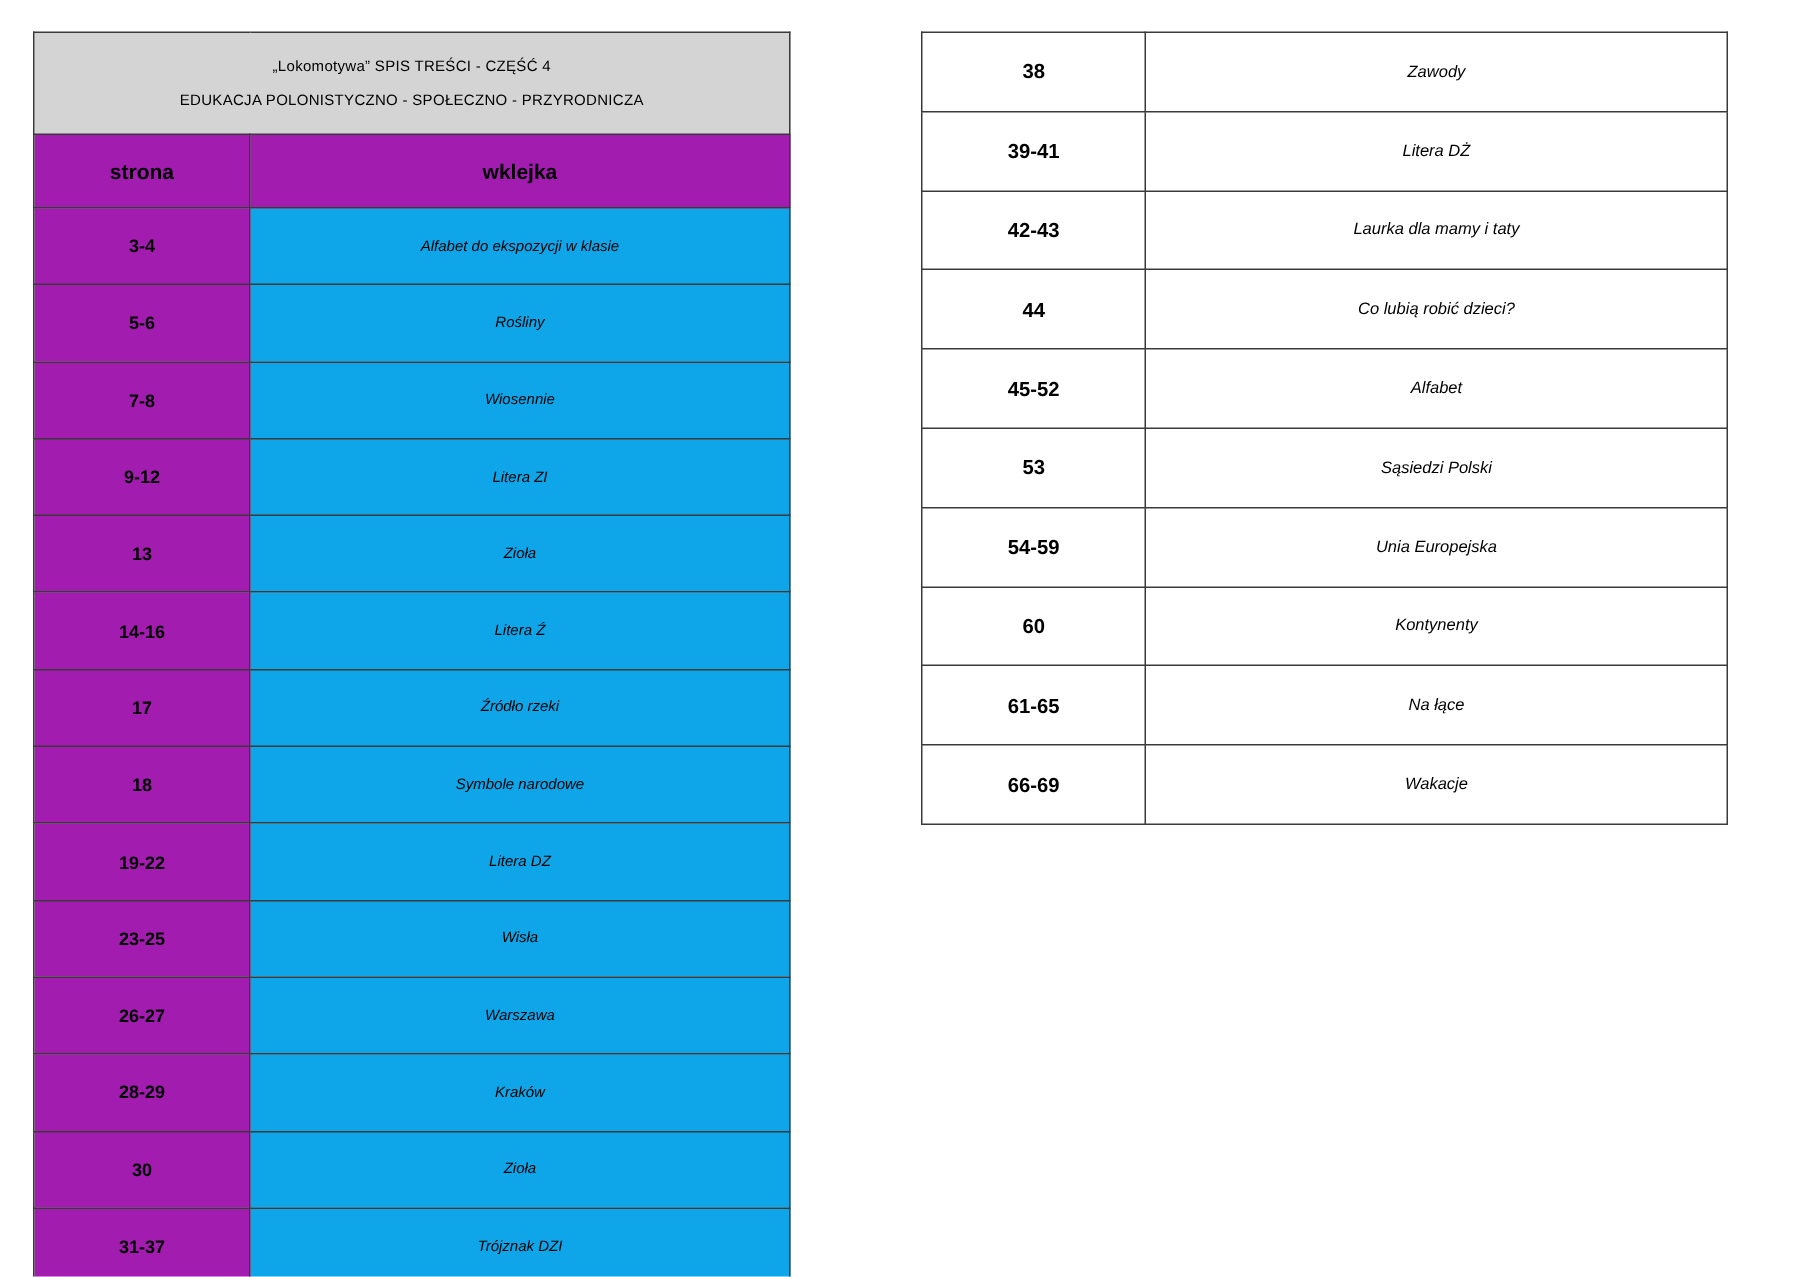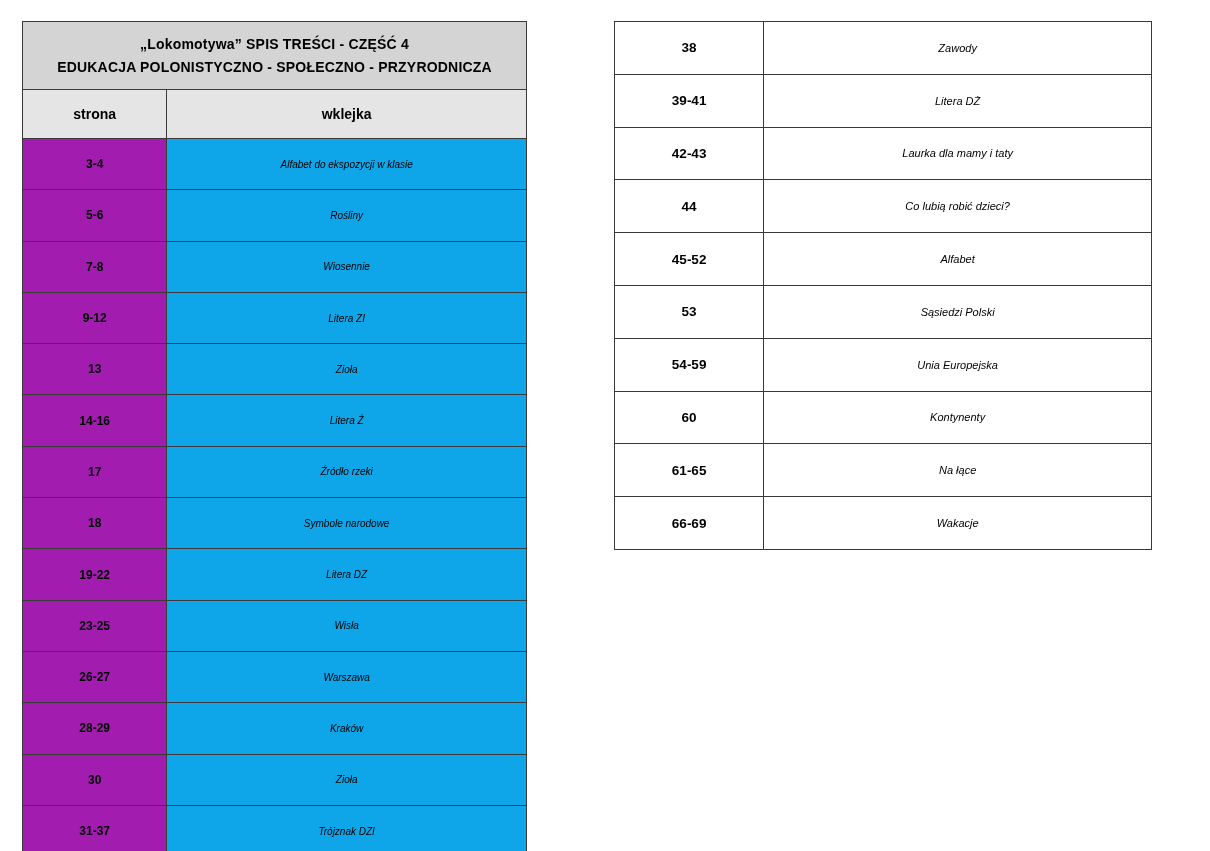--- a/index.html
+++ b/index.html
@@ -38,28 +38,28 @@
   }
 
   .title-cell {
     background: #d4d4d4;
     text-align: center;
     vertical-align: middle;
     height: 59px;
     padding: 4px 6px !important;
   }
   .title-line {
-    font-weight: bold;
-    font-size: 14px;
+    font-weight: normal;
+    font-size: 10px;
     line-height: 23px;
     letter-spacing: .2px;
   }
 
   .head-cell {
-    background: #e5e5e5;
+    background: #a21caf;
     text-align: center;
     vertical-align: middle;
     font-weight: bold;
     font-size: 14px;
     height: 48px;
   }
 
   .col-page {
     width: 144px;
   }

